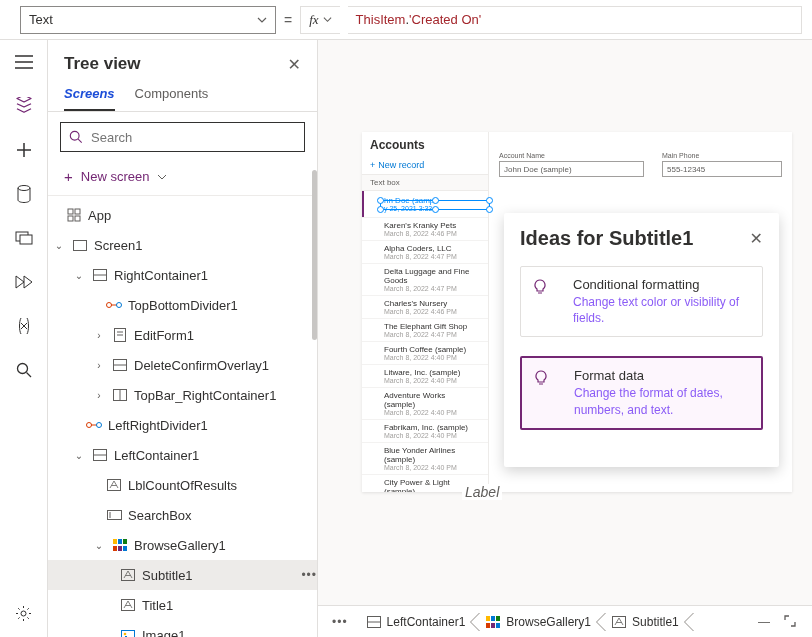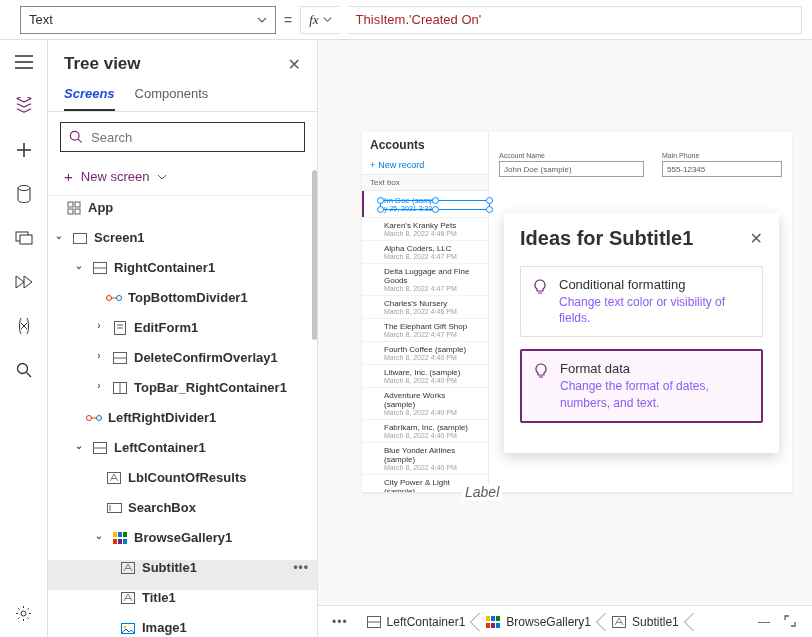--- a/index.html
+++ b/index.html
@@ -26,21 +26,21 @@
 .tree-header h2 { font-size: 17px; font-weight: 600; }
 .close-x { font-size: 16px; color: #605e5c; cursor: pointer; }
 .tree-tabs { display: flex; gap: 20px; padding: 0 16px; border-bottom: 1px solid #e1dfdd; }
 .tree-tab { padding: 6px 0 8px; font-size: 13px; color: #605e5c; cursor: pointer; }
 .tree-tab.active { color: #1d4ed8; font-weight: 600; border-bottom: 2px solid #323130; font-style: italic; }
 .search-wrap { padding: 10px 12px; }
 .search-box { height: 30px; border: 1px solid #323130; display: flex; align-items: center; padding: 8px 8px; gap: 8px; }
 .search-box input { border: none; outline: none; flex: 1; font-size: 13px; }
 .newscreen { padding: 6px 16px 10px; display: flex; align-items: center; gap: 8px; color: #742774; font-size: 13px; border-bottom: 1px solid #edebe9; cursor: pointer; }
 .tree-list { flex: 1; overflow-y: auto; padding-top: 4px; }
-.tree-item { display: flex; height: 30px; padding-right: 8px; cursor: pointer; font-size: 13px; gap: 6px; white-space: nowrap; font-weight: bold;}
+.tree-item { display: flex; align-items: center; height: 30px; cursor: pointer; font-size: 13px; gap: 6px; white-space: nowrap;}
 .tree-item.selected { background: #edebe9; }
 .tree-item .lbl { flex: 1; overflow: hidden; text-overflow: ellipsis;}
 .ti-icon { width: 16px; height: 16px; display: inline-flex; align-items: center; justify-content: center; flex-shrink: 0; }
 .chev { width: 14px; display: inline-flex; justify-content: center; color: #605e5c; font-size: 10px; flex-shrink: 0;}
 .more { color: #605e5c; letter-spacing: 1px; font-size: 12px;}
 
 .canvas { flex: 1; position: relative; background: #faf9f8; overflow: hidden; }
 .app-preview { position: absolute; left: 44px; top: 92px; width: 430px; height: 360px; background: #fff; box-shadow: 0 1px 3px rgba(0,0,0,0.1); display: flex; font-size: 9px; }
 .ap-left { width: 133px; border-right: 1px solid #edebe9; display: flex; flex-direction: column; }
 .ap-header { font-size: 12px; font-weight: 600; padding: 6px 8px; }
@@ -55,21 +55,21 @@
 .sel-box { position: absolute; border: 1px solid #008cff; pointer-events: none; }
 .sel-handle { position: absolute; width: 7px; height: 7px; background: #fff; border: 1px solid #008cff; border-radius: 50%; }
 .ap-label-tag { position: absolute; left: 100px; bottom: -8px; font-size: 14px; background: #fff; padding: 0 3px; color: #605e5c; font-style: italic;}
 .ap-right { flex: 1; padding: 20px 10px; display: flex; gap: 18px; }
 .ap-field-lbl { font-size: 7px; color: #605e5c; margin-bottom: 2px; }
 .ap-field-inp { border: 1px solid #a19f9d; height: 16px; width: 145px; font-size: 8px; padding: 0 4px; display:flex; align-items:center; color:#605e5c;}
 
 .ideas-panel { position: absolute; left: 186px; top: 173px; width: 275px; background: #fff; box-shadow: 0 4px 14px rgba(0,0,0,0.18); border-radius: 2px; padding: 14px 16px 18px; }
 .ideas-header { display: flex; justify-content: space-between; align-items: center; margin-bottom: 16px; }
 .ideas-header h3 { font-size: 20px; font-weight: 700; }
-.idea-card { border: 1px solid #e1dfdd; border-radius: 2px; padding: 10px 12px; display: flex; gap: 10px; margin-bottom: 12px; cursor: pointer; justify-content: center; }
+.idea-card { border: 1px solid #e1dfdd; border-radius: 2px; padding: 10px 12px; display: flex; gap: 24px; margin-bottom: 19px; cursor: pointer; justify-content: center; }
 .idea-card.active { border: 2px solid #742774; background: #fdf6fd; }
 .idea-card .title { font-size: 13px; color: #323130; margin-bottom: 2px; }
 .idea-card .desc { font-size: 12px; color: #8b5cf6; line-height: 1.35; }
 .bulb { width: 16px; height: 16px; flex-shrink: 0; color: #742774; margin-top: 2px;}
 
 .breadcrumb-bar { position: absolute; left: 0; right: 0; bottom: 0; height: 32px; background: #fff; border-top: 1px solid #e1dfdd; display: flex; align-items: center; padding: 0 6px; gap: 2px; font-size: 12px; }
 .bc-item { display: flex; align-items: center; gap: 5px; padding: 3px 10px 3px 8px; position: relative; color: #323130;}
 .bc-item::after { content: ''; position: absolute; right: -6px; top: 2px; bottom: 2px; width: 12px; background: linear-gradient(135deg, transparent 45%, #c8c6c4 45%, #c8c6c4 55%, transparent 55%), linear-gradient(45deg, transparent 45%, #c8c6c4 45%, #c8c6c4 55%, transparent 55%); background-size: 12px 50%; background-position: 0 0, 0 100%; background-repeat: no-repeat;}
 .bc-item:last-of-type::after { display: none; }
 .bc-more { padding: 0 8px; color: #605e5c; letter-spacing: 1px;}

